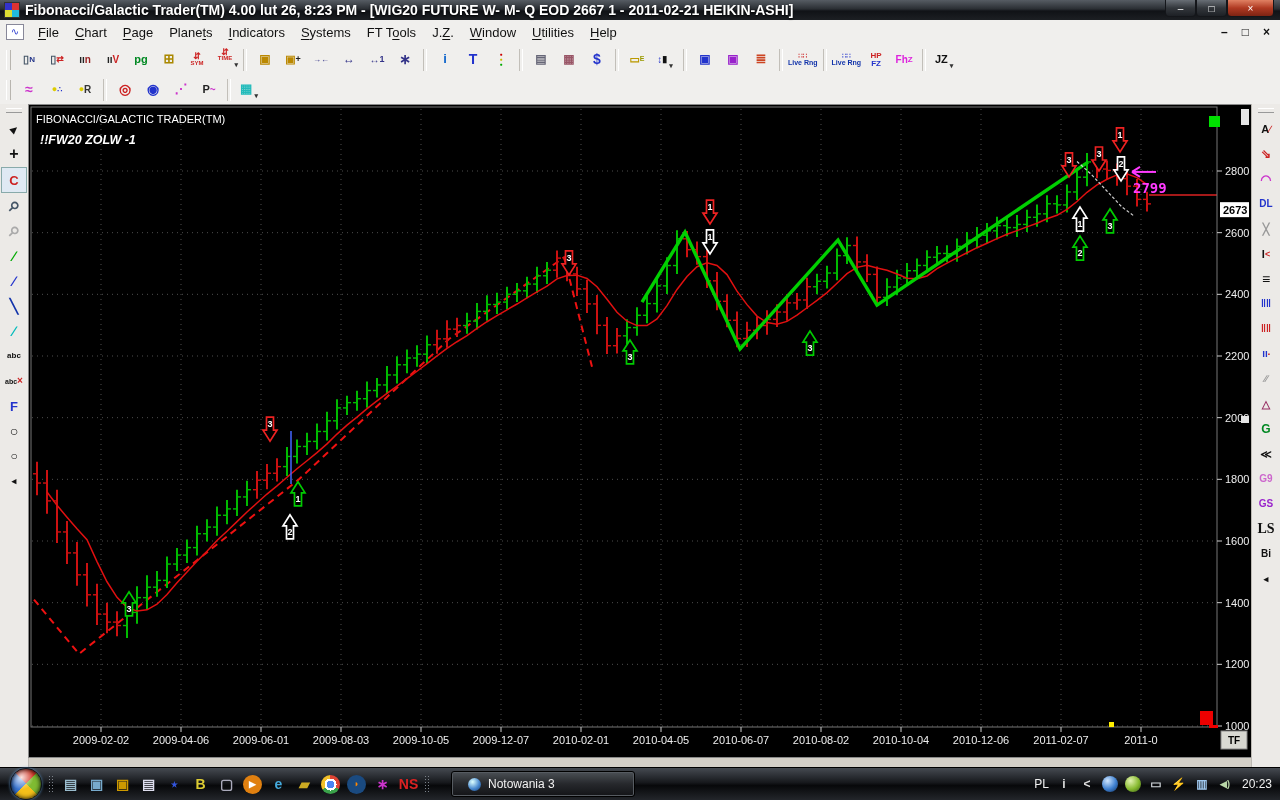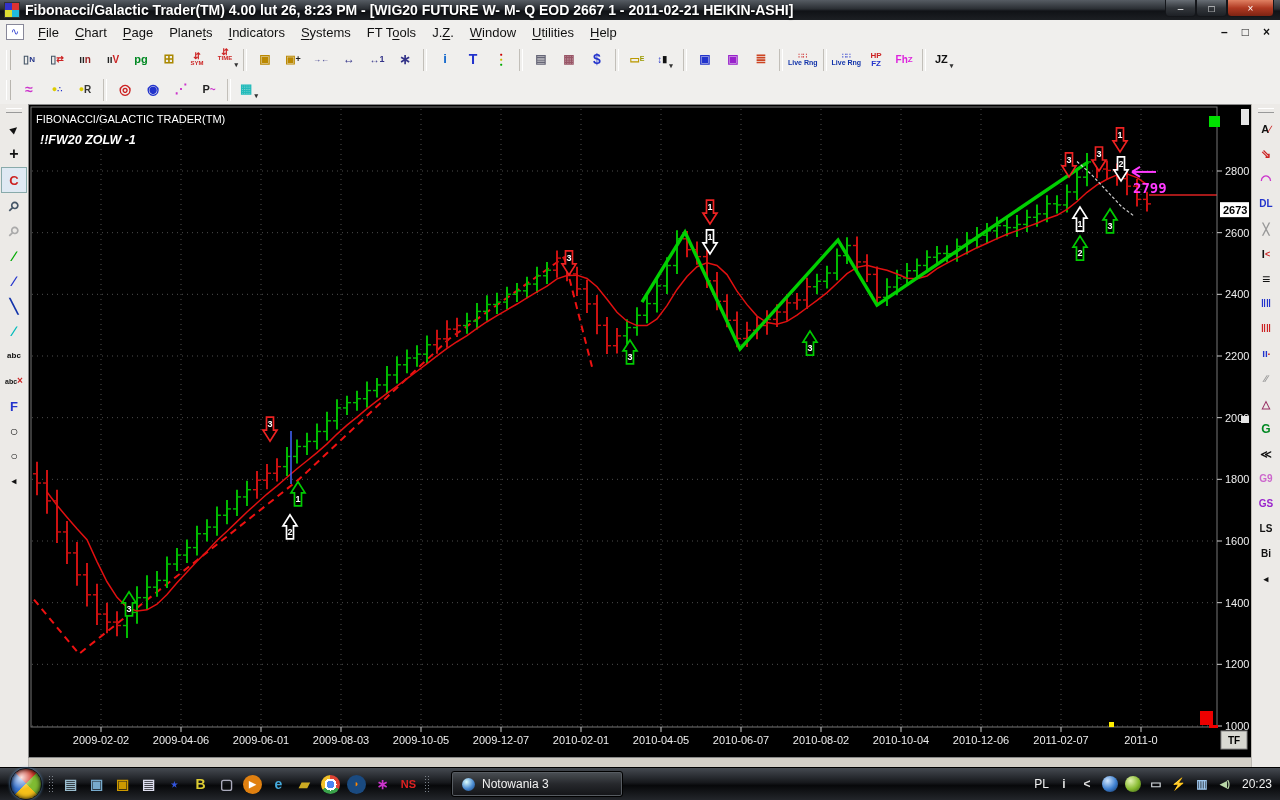--- a/index.html
+++ b/index.html
@@ -65,21 +65,21 @@
   #quicklaunch{display:flex;align-items:center;gap:7px}
   .qlicon{width:19px;height:19px;display:flex;align-items:center;justify-content:center;
     font-size:14px;font-weight:bold;border-radius:3px}
   .qlicon.round{border-radius:50%;font-size:9px}
   .qlicon.chrome{border-radius:50%;
     background:radial-gradient(circle at 50% 50%,#4a84f2 0 4px,#fff 4px 6px,transparent 6px),
                conic-gradient(#dd4434 0 33%,#3aa24a 0 66%,#f2c02a 0)}
   #taskwindows{display:flex;gap:8px;margin-left:14px}
   .twin{height:24px;min-width:150px;border-radius:3px;border:1px solid #000;
     background:linear-gradient(#4b5055,#26282c 50%,#131417);box-shadow:inset 0 0 0 1px #565b61;
-    color:#f2f2f2;font-size:12px;display:flex;align-items:center;gap:7px;padding:0 10px}
+    color:#f2f2f2;font-size:12px;display:flex;align-items:center;gap:7px;padding:0 16px}
   .twin.active{background:linear-gradient(#6a7077,#3a3d42 50%,#202227);box-shadow:inset 0 0 0 1px #8b9299,0 0 4px #335}
   .twicon{width:13px;height:13px;border-radius:50%}
   .twicon.orb{background:radial-gradient(circle at 35% 30%,#dff,#4a8ad0 55%,#123a70)}
   .twicon.fib{border-radius:2px;background:conic-gradient(#d3d 0 25%,#2cc 0 50%,#3c3 0 75%,#36c 0)}
   #tray{margin-left:auto;display:flex;align-items:center;gap:7px;margin-right:8px;color:#f0f0f0;font-size:12px}
   .trayicon{display:flex;align-items:center;justify-content:center;width:16px;height:16px;font-size:12px;font-weight:bold}
   .orb-blue{border-radius:50%;background:radial-gradient(circle at 35% 30%,#cfe6ff,#3d7fd0 55%,#102c55)}
   .orb-green{border-radius:50%;background:radial-gradient(circle at 35% 30%,#e2f2b0,#86b92e 55%,#33551a)}
   #tray-clock{font-size:12px;margin-left:2px}
 </style>
@@ -827,21 +827,21 @@
       <div class="tool">
         <span style="color: rgb(17, 17, 17); font-size: 11px;">≪</span>
       </div>
       <div class="tool">
         <span style="color: rgb(204, 102, 204); font-size: 10px;">G9</span>
       </div>
       <div class="tool">
         <span style="color: rgb(153, 34, 204); font-size: 10px;">GS</span>
       </div>
       <div class="tool">
-        <span style="color: rgb(17, 17, 17); font-size: 10px;">LS</span>
+        <span style="color: rgb(17, 17, 17); font-size: 14px; font-family: Liberation Serif, serif;">LS</span>
       </div>
       <div class="tool">
         <span style="color: rgb(17, 17, 17); font-size: 10px;">Bi</span>
       </div>
       <div class="tool">
         <span style="color: rgb(17, 17, 17); font-size: 9px;">◂</span>
       </div>
     </div>
 </div>
 
@@ -855,21 +855,21 @@
       <div class="qlicon" style="color: rgb(221, 221, 238);">▤</div>
       <div class="qlicon" style="color: rgb(51, 85, 221);">⋆</div>
       <div class="qlicon" style="color: rgb(221, 204, 51);">B</div>
       <div class="qlicon" style="color: rgb(170, 170, 187);">▢</div>
       <div class="qlicon round" style="color: rgb(255, 255, 255); background: rgb(224, 128, 16);">▶</div>
       <div class="qlicon" style="color: rgb(68, 170, 221);">e</div>
       <div class="qlicon" style="color: rgb(204, 170, 34);">▰</div>
       <div class="qlicon chrome"></div>
       <div class="qlicon round" style="color: rgb(255, 136, 0); background: rgb(26, 74, 128);">◗</div>
       <div class="qlicon" style="color: rgb(204, 51, 204);">∗</div>
-      <div class="qlicon" style="color: rgb(221, 34, 34); font-size: 11px;">NS</div>
+      <div class="qlicon" style="color: rgb(221, 34, 34); font-size: 14px;">NS</div>
     </div>
   <div class="tgrip"></div>
   <div id="taskwindows">
       <div class="twin">
         <div class="twicon orb"></div>
         <span>Notowania 3</span>
       </div>
     </div>
   <div id="tray">
       <span>PL</span>

